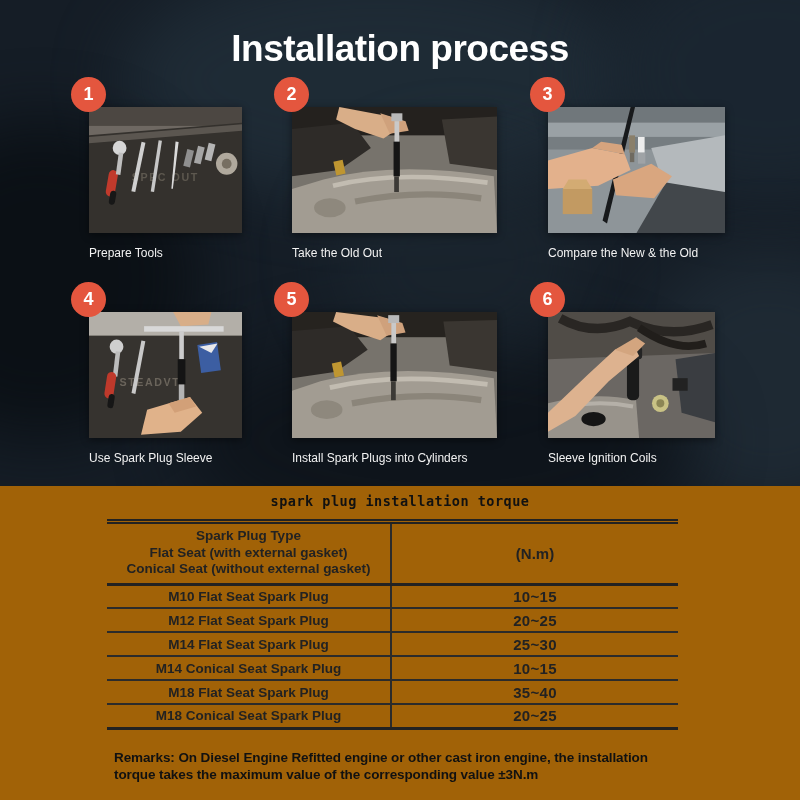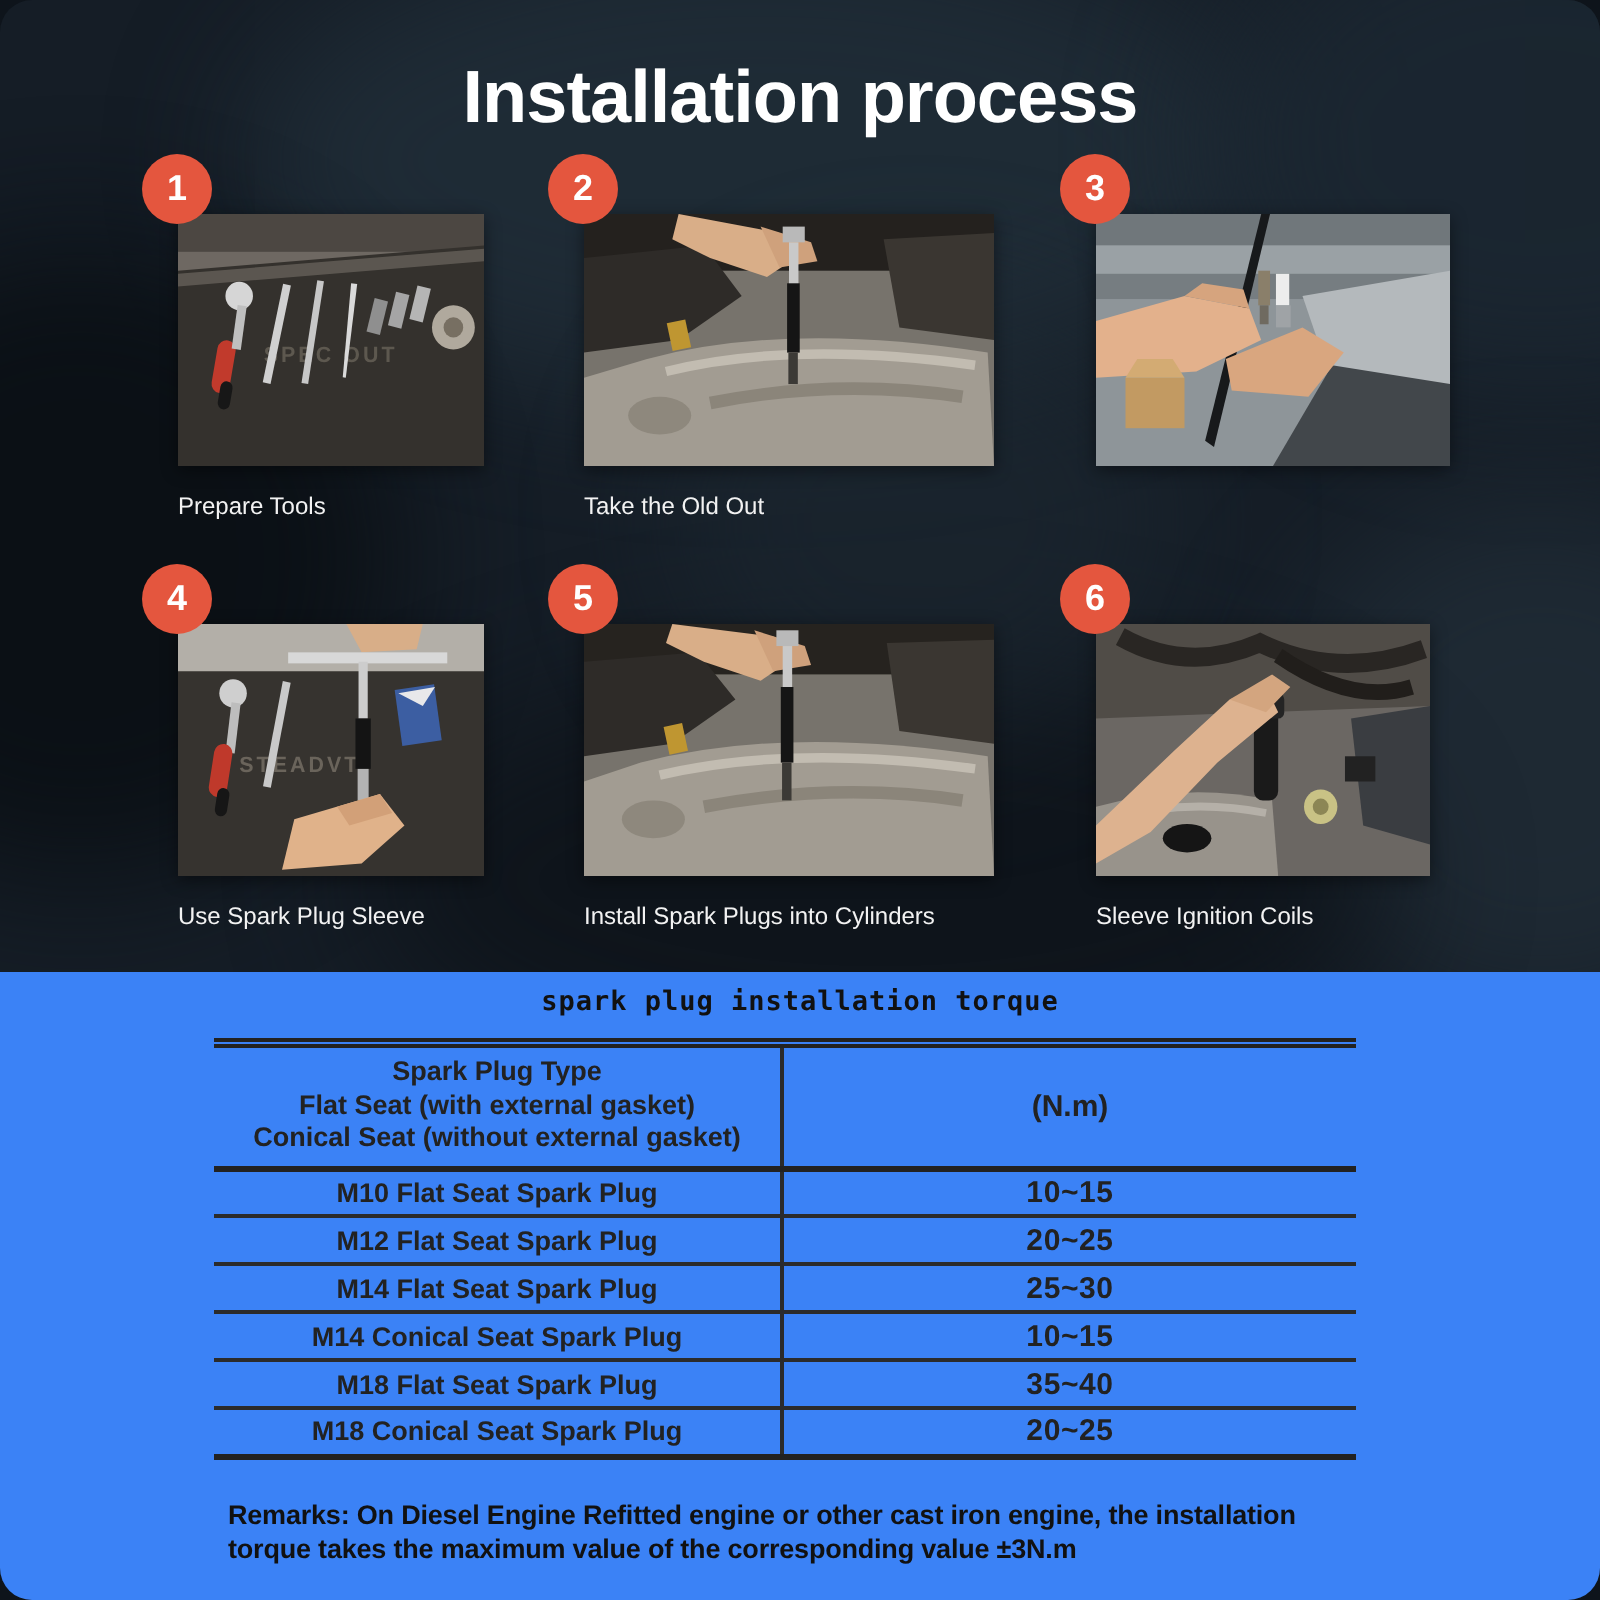--- a/index.html
+++ b/index.html
@@ -1,17 +1,17 @@
 <!DOCTYPE html>
 <html><head>
 <meta charset="utf-8">
 <style>
   html,body{margin:0;padding:0;background:#0e141b;}
   .page{position:relative;width:800px;height:800px;overflow:hidden;
-        font-family:"Liberation Sans",sans-serif;background:#151d26;border-radius:16px;}
+        font-family:"Liberation Sans",sans-serif;background:#151d26;}
   
   .hero{position:absolute;left:0;top:0;width:800px;height:486px;overflow:hidden;}
   .blob{position:absolute;border-radius:50%;filter:blur(34px);}
   .blob.b1{left:120px;top:-40px;width:520px;height:240px;background:#22303b;opacity:.75;}
   .blob.b2{left:-120px;top:120px;width:320px;height:320px;background:#0a0f14;opacity:.9;}
   .blob.b3{left:600px;top:-60px;width:340px;height:260px;background:#1c2833;opacity:.8;}
   .blob.b4{left:640px;top:250px;width:260px;height:260px;background:#26343f;opacity:.55;}
   .blob.b5{left:180px;top:330px;width:520px;height:220px;background:#0c1117;opacity:.7;}
   .blob.b6{left:330px;top:150px;width:260px;height:220px;background:#1e2a34;opacity:.5;}
 
@@ -21,21 +21,21 @@
   .step{position:absolute;}
   .photo{position:relative;height:126px;overflow:hidden;background:#444;
          box-shadow:0 2px 8px rgba(0,0,0,.45);}
   .photo svg{display:block;width:100%;height:100%;}
   .badge{position:absolute;top:-30px;left:-18px;width:35px;height:35px;border-radius:50%;
          background:#e4563e;color:#fff;font-size:18px;font-weight:bold;
          display:flex;align-items:center;justify-content:center;z-index:2;}
   .caption{margin-top:13px;color:#f2f2f2;font-size:12px;white-space:nowrap;}
 
   
-  .panel{position:absolute;left:0;top:486px;width:800px;height:314px;background:#3b82f6;color:#1c1c1c;}
+  .panel{position:absolute;left:0;top:486px;width:800px;height:314px;background:#a16207;color:#1c1c1c;}
   .table-title{position:absolute;left:0;top:7px;width:800px;text-align:center;
                font-family:"DejaVu Sans Mono",monospace;font-weight:bold;
                font-size:13.5px;letter-spacing:.5px;color:#111;}
   table.torque{position:absolute;left:107px;top:33px;width:571px;border-collapse:collapse;}
   table.torque tr{border-bottom:2px solid #2b2b2b;}
   table.torque tr.header-row{border-top:5px double #222;border-bottom:3px solid #222;}
   table.torque tr.last-row{border-bottom:3px solid #222;}
   table.torque td{padding:0;text-align:center;vertical-align:middle;}
   td.type-col{width:283px;border-right:2px solid #2b2b2b;}
   tr.header-row td.type-col{padding:4px 0 5px 0;}
@@ -134,20 +134,21 @@
           <path d="M30,26 L52,30 L50,24 L36,22 Z" fill="#d6a47e"></path>
           <rect x="55" y="18" width="4" height="11" fill="#8a7f6a"></rect>
           <rect x="55.5" y="29" width="3" height="6" fill="#6f6a60"></rect>
           <rect x="61" y="19" width="4.5" height="10" fill="#ededed"></rect>
           <rect x="61" y="29" width="5" height="7" fill="#9fa3a6"></rect>
           <path d="M44,46 L70,36 L84,44 L72,58 L46,56 Z" fill="#d9a67f"></path>
           <rect x="10" y="52" width="20" height="16" fill="#c29a62"></rect>
           <path d="M10,52 L30,52 L26,46 L14,46 Z" fill="#d3ab73"></path>
         </svg>
       </div>
+      <div class="caption">Compare the New &amp; the Old</div>
     </div>
 
     <div class="step" style="left:89px;top:312px;">
       <div class="badge">
         <span>4</span>
         </div>
       <div class="photo" style="width:153px;">
         <svg viewBox="0 0 100 80" preserveAspectRatio="none">
           <rect width="100" height="80" fill="#36332f"></rect>
           <rect width="100" height="15" fill="#b3afa8"></rect>

